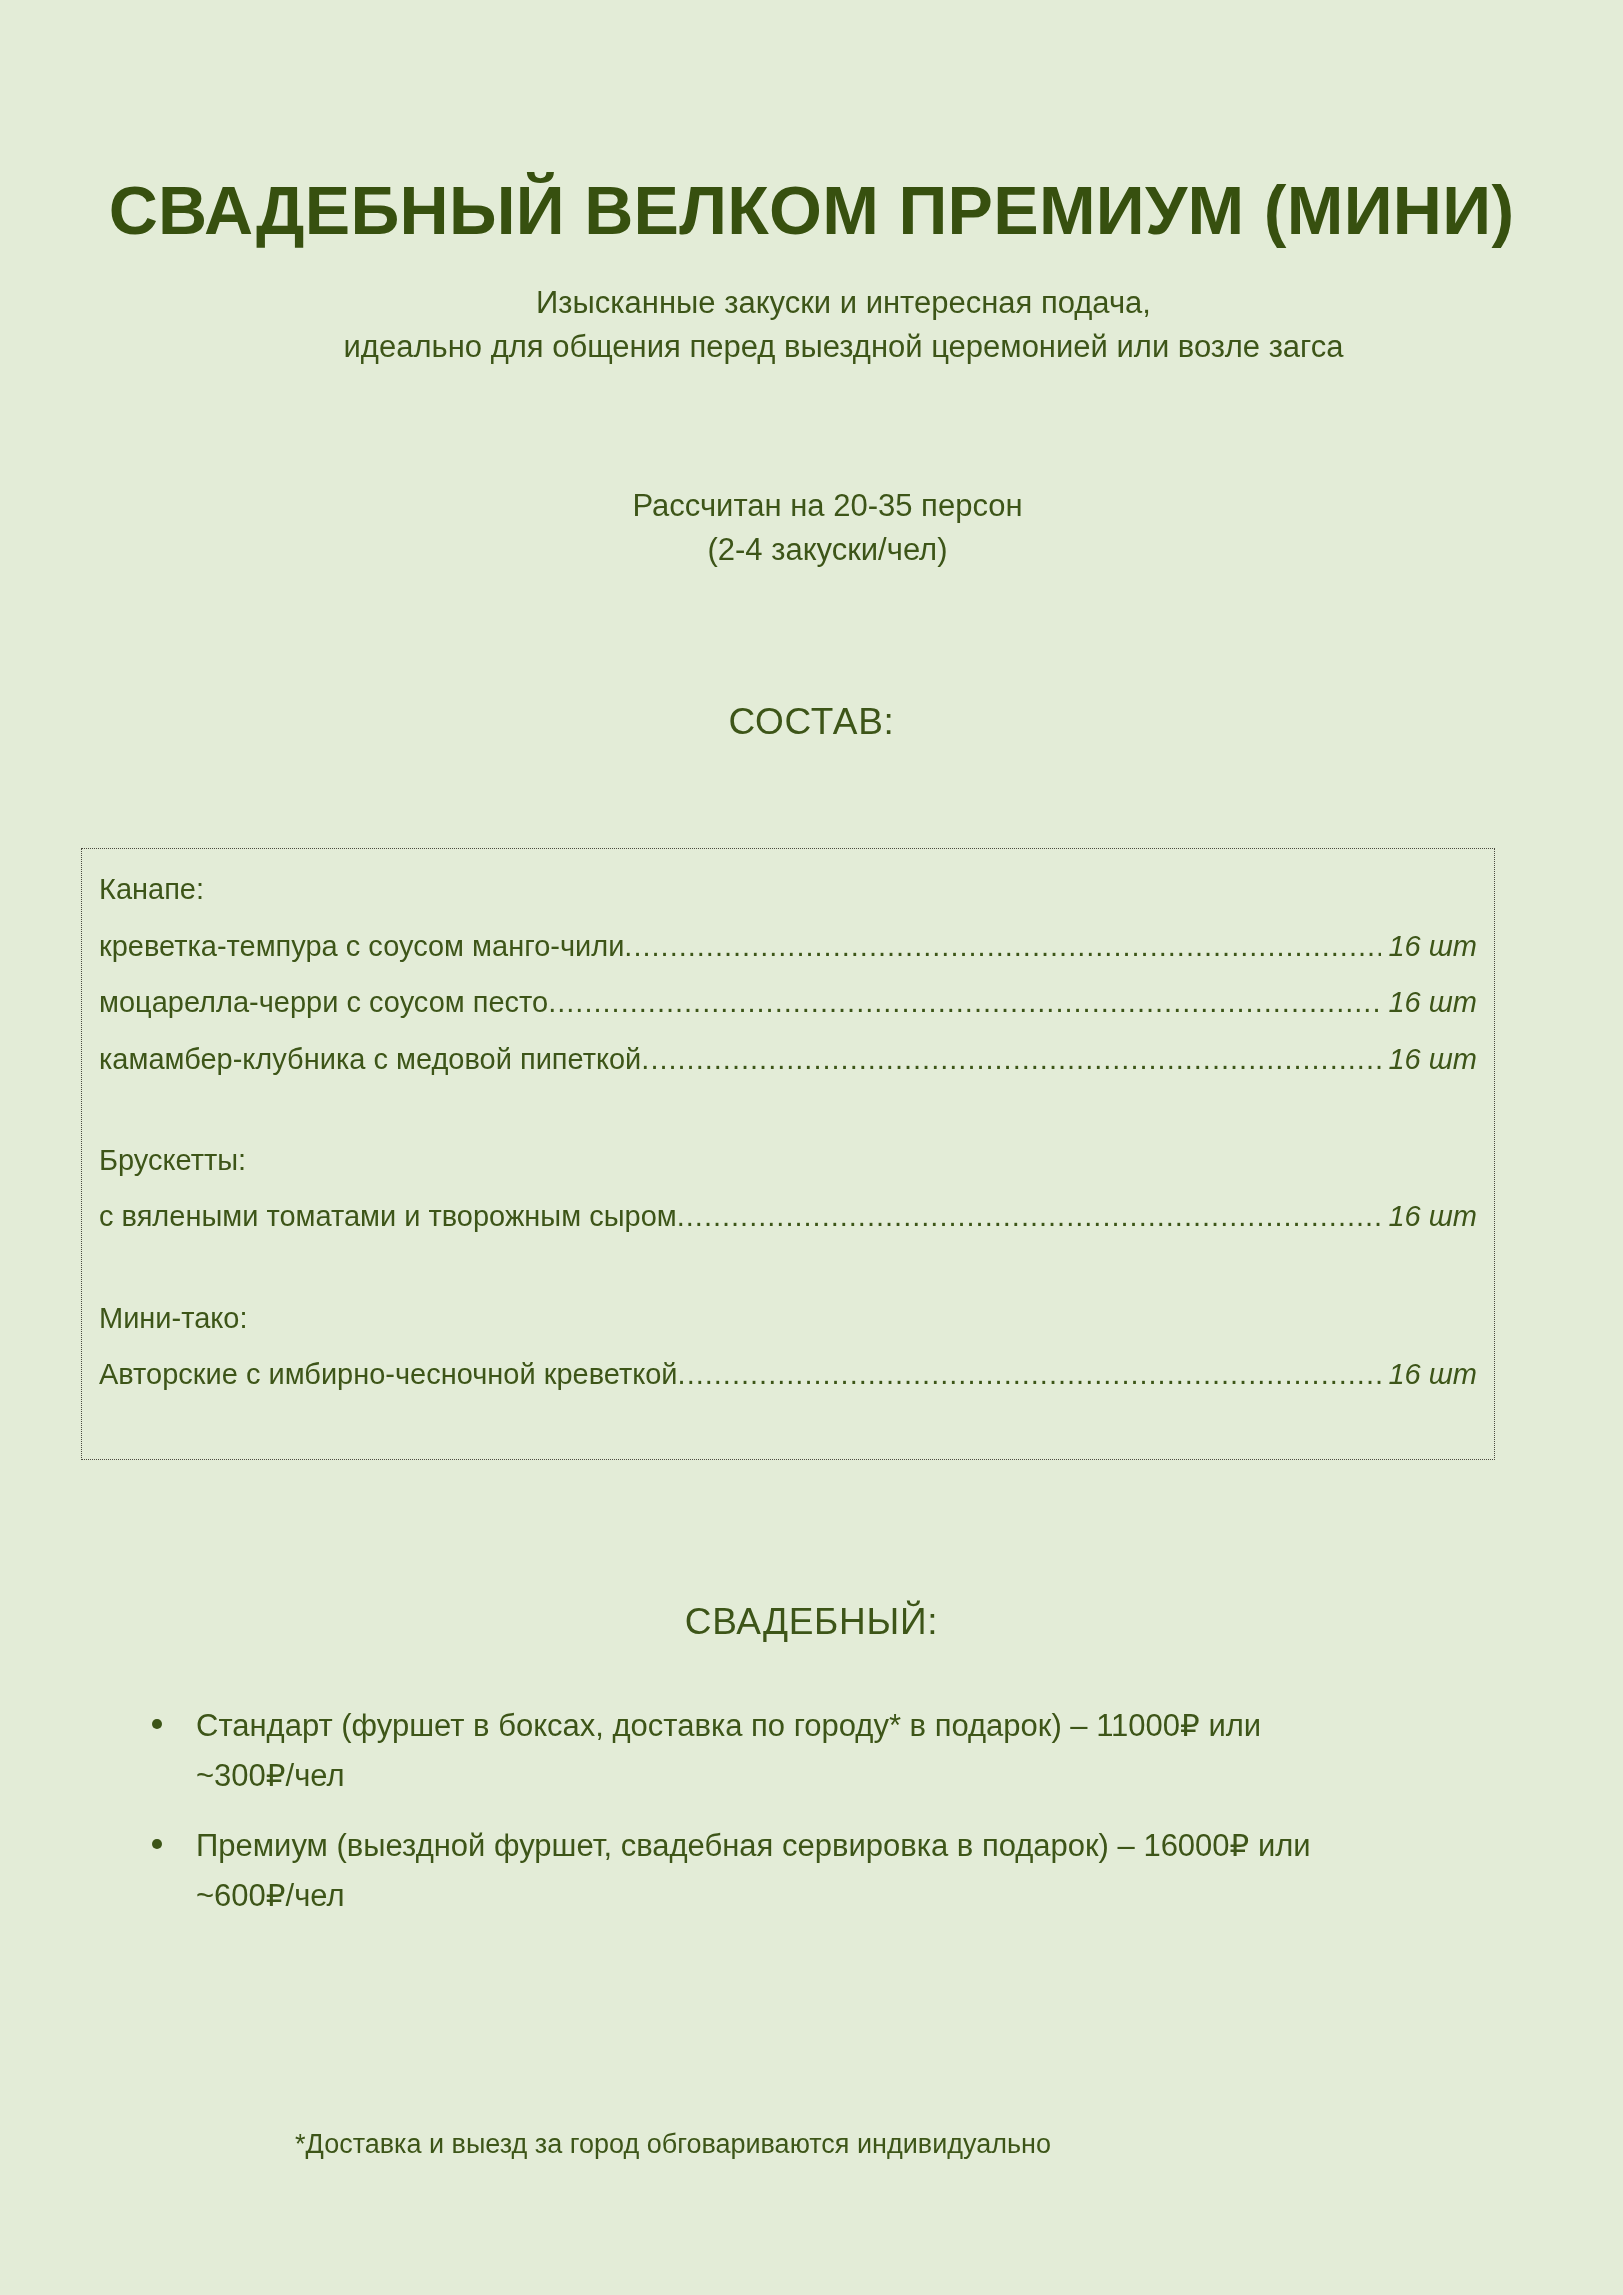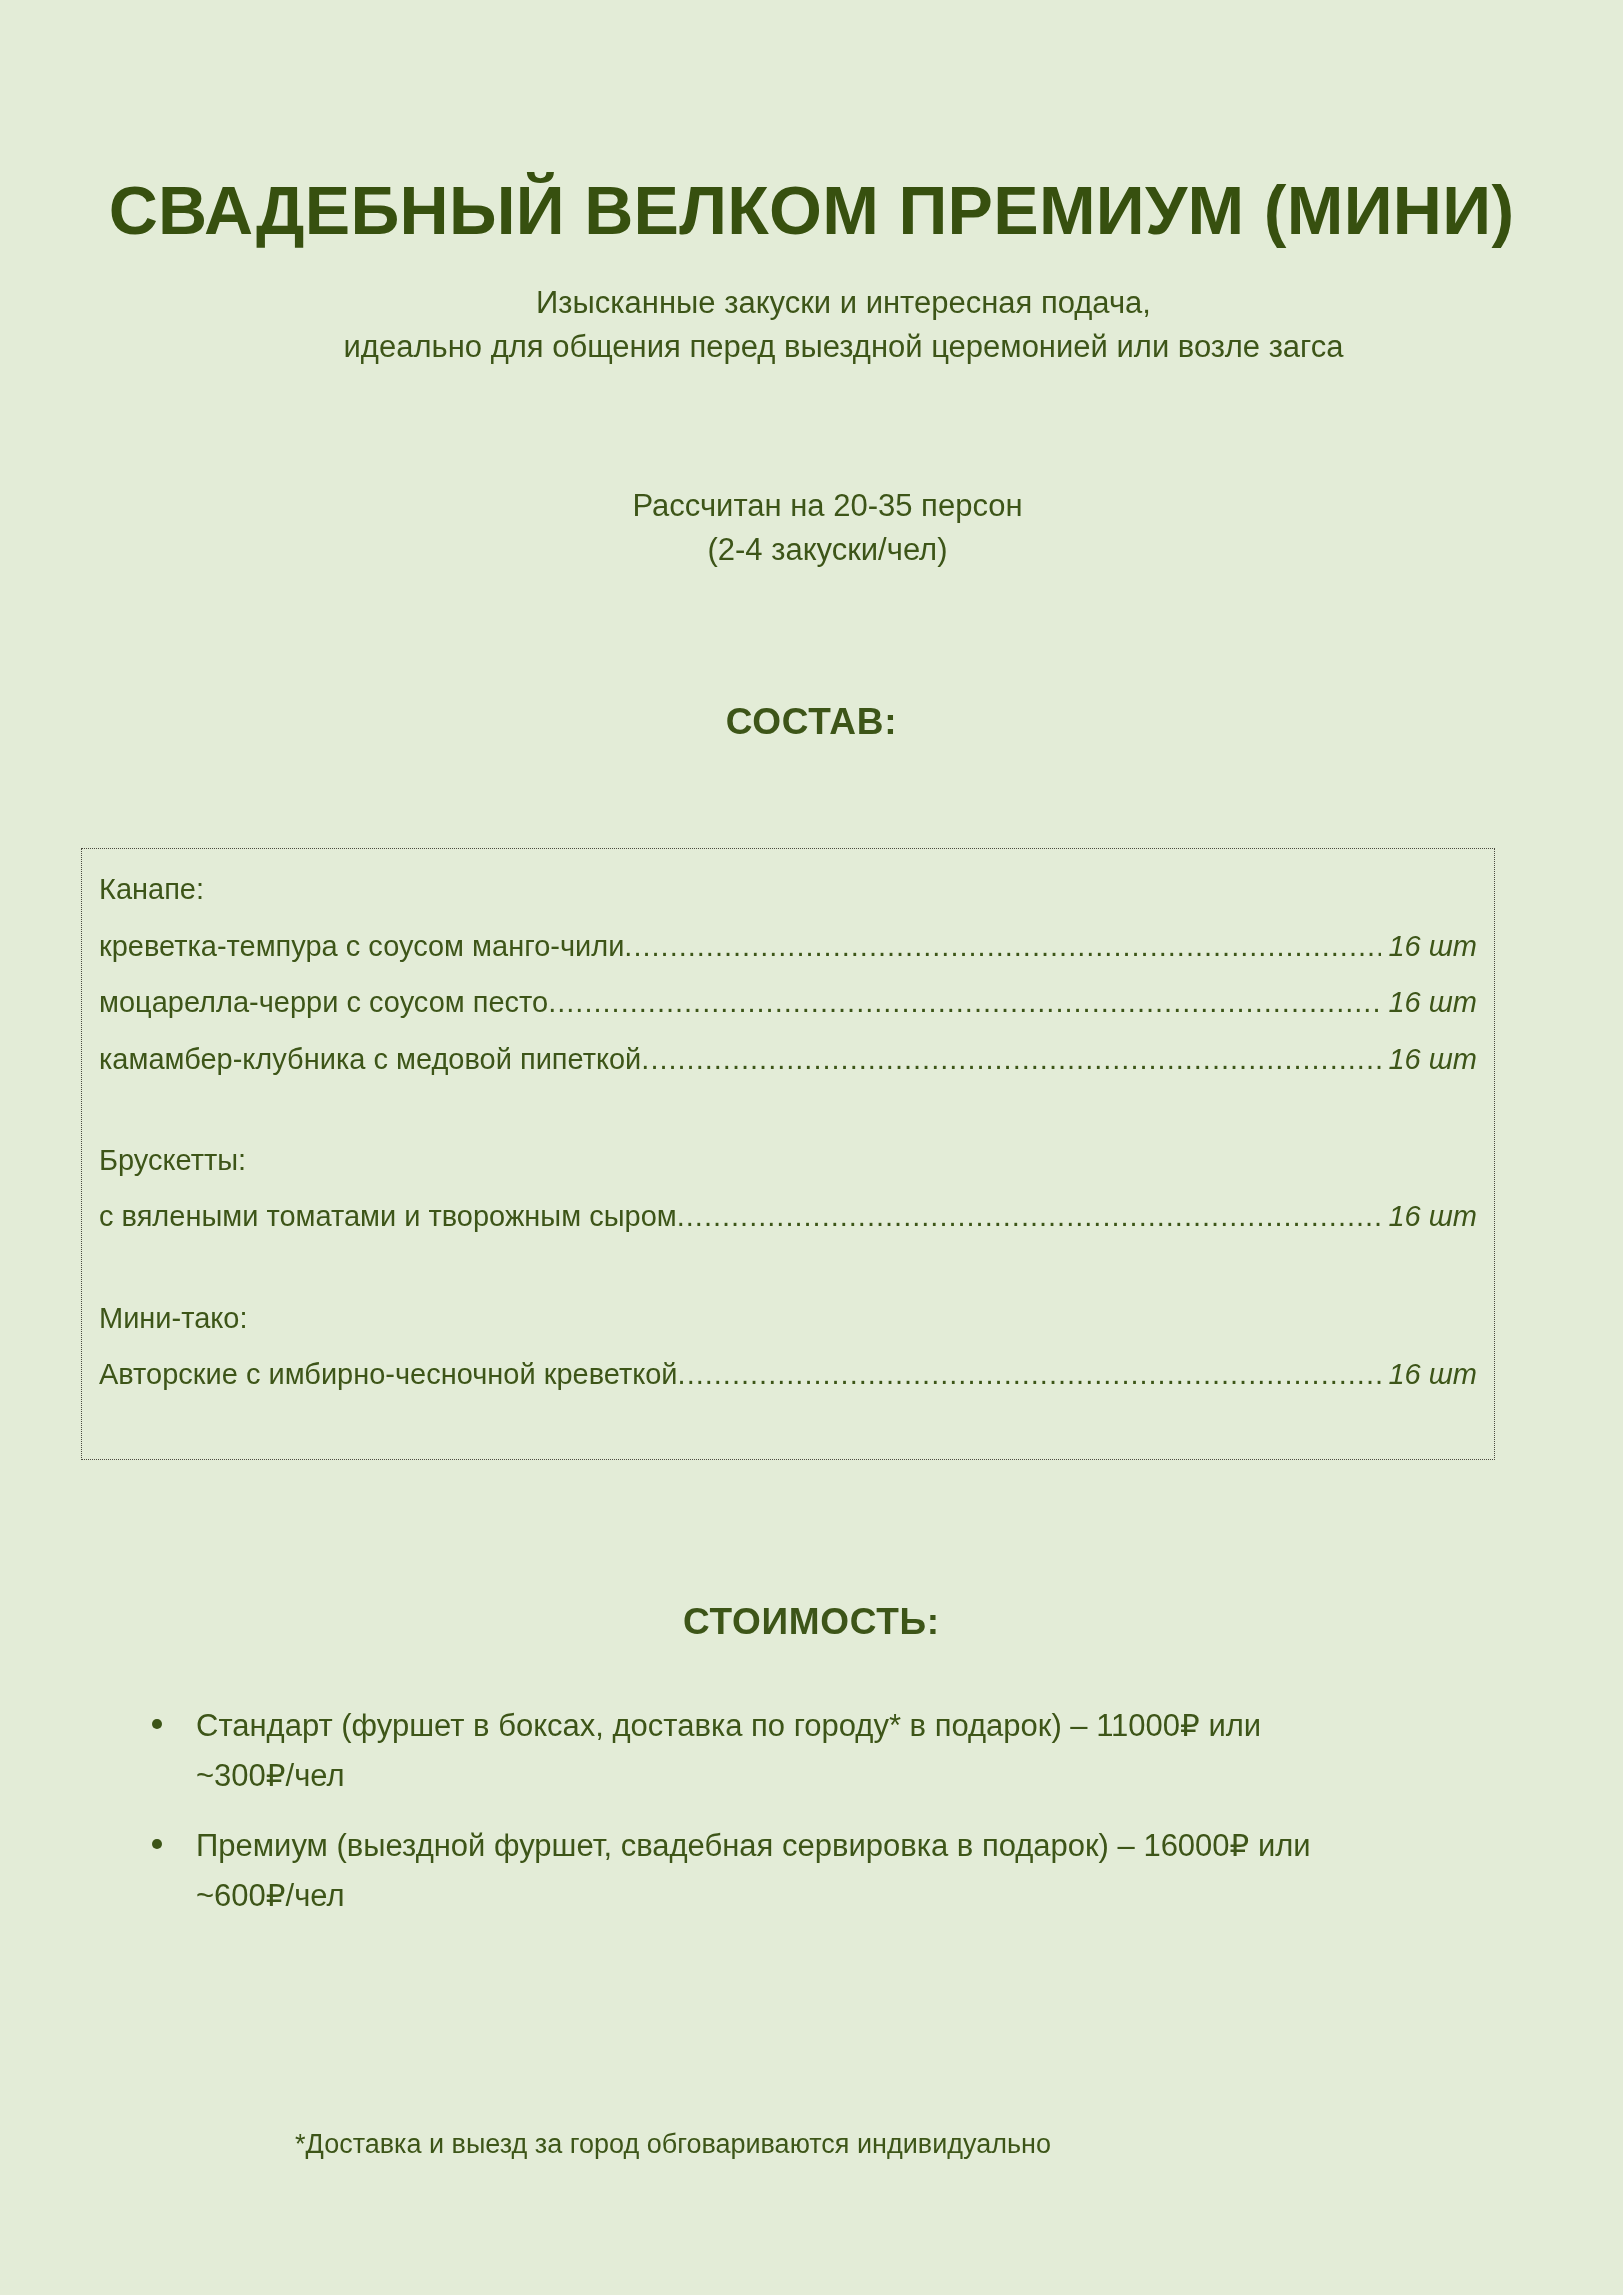--- a/index.html
+++ b/index.html
@@ -66,21 +66,20 @@
   .serves .ln { display: block; }
 
   .section-heading {
     position: absolute;
     left: 0;
     width: 1623px;
     text-align: center;
     font-size: 37px;
     letter-spacing: 0.7px;
     color: #3d5518;
-    font-weight: bold;
   }
   .section-heading.composition { top: 701px; }
   .section-heading.pricing { top: 1601px; }
 
   
   .menu-box {
     position: absolute;
     left: 81px;
     top: 848px;
     width: 1414px;
@@ -223,21 +222,21 @@
 
       <div class="menu-row">
         <span class="name">Авторские с имбирно-чесночной креветкой </span>
         <span class="leader">................................................................................................................................................................</span>
         <span class="qty">16 шт</span>
       </div>
     </div>
 
   </div>
 
-  <div class="section-heading pricing">СТОИМОСТЬ:</div>
+  <div class="section-heading pricing">СВАДЕБНЫЙ:</div>
 
   <ul class="price-list">
     <li class="price-item">
       <span class="bullet"></span>
       <span>Стандарт (фуршет в боксах, доставка по городу* в подарок) – 11000₽ или</span><br>
       <span>~300₽/чел</span>
     </li>
     <li class="price-item">
       <span class="bullet"></span>
       <span>Премиум (выездной фуршет, свадебная сервировка в подарок) – 16000₽ или</span><br>

